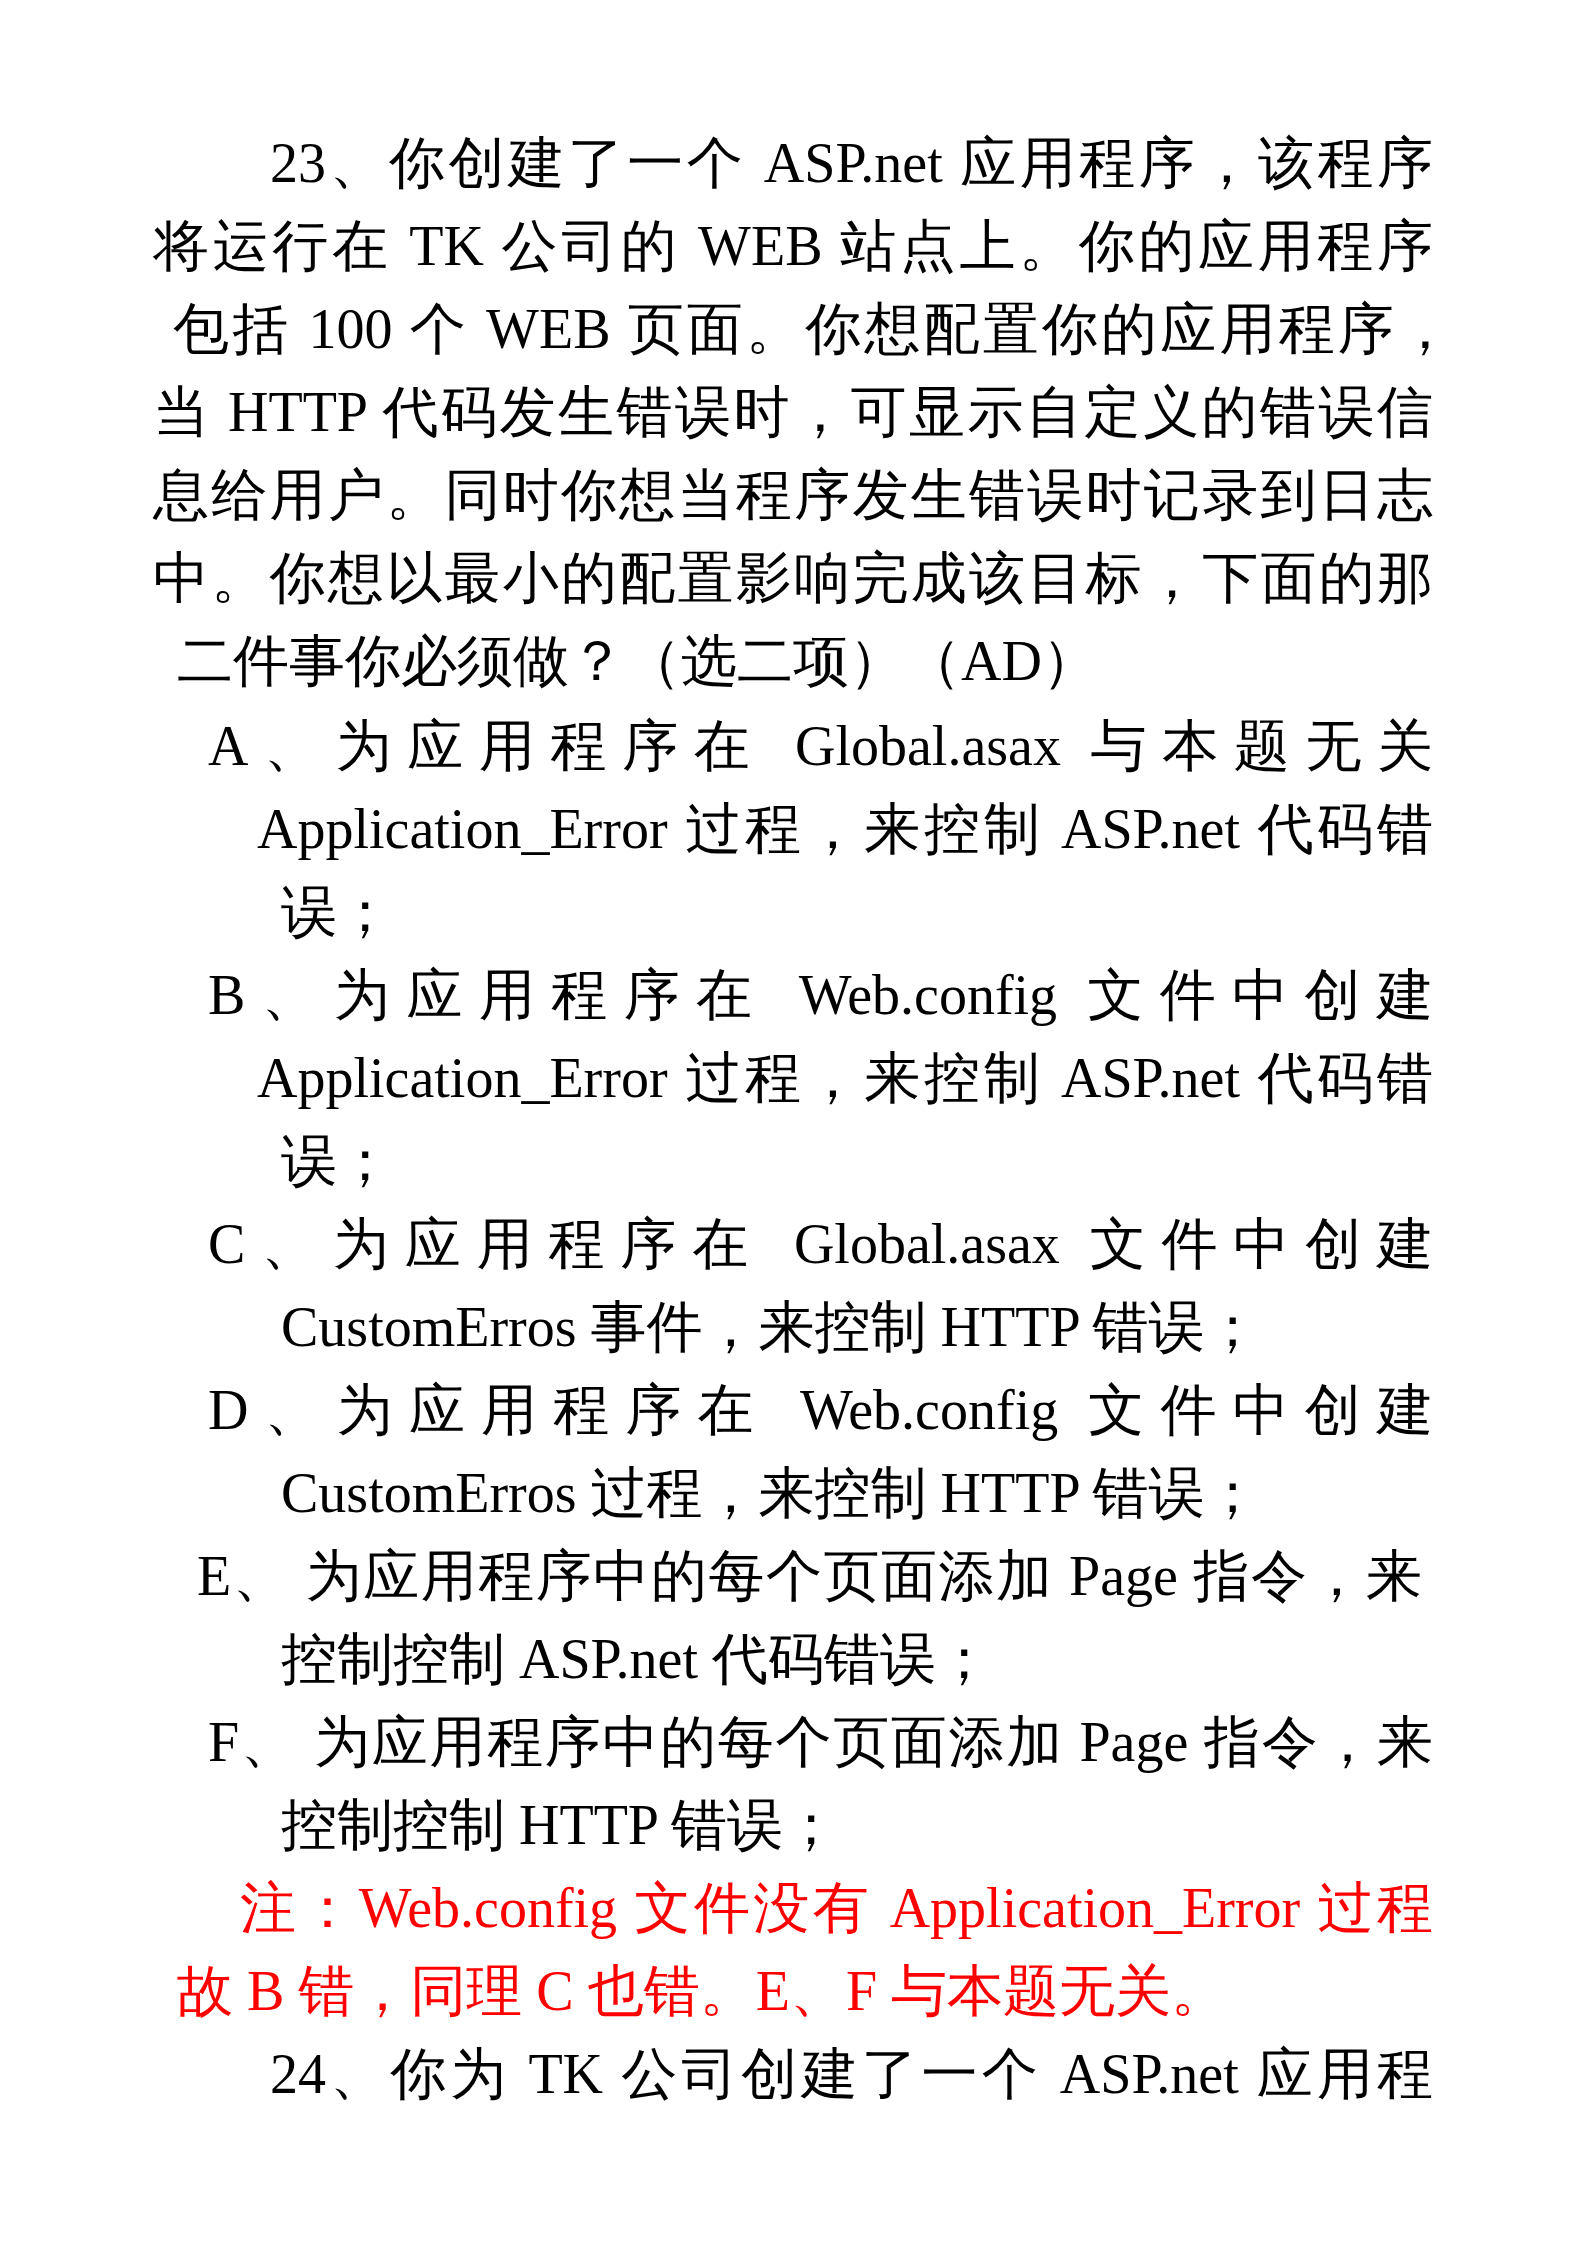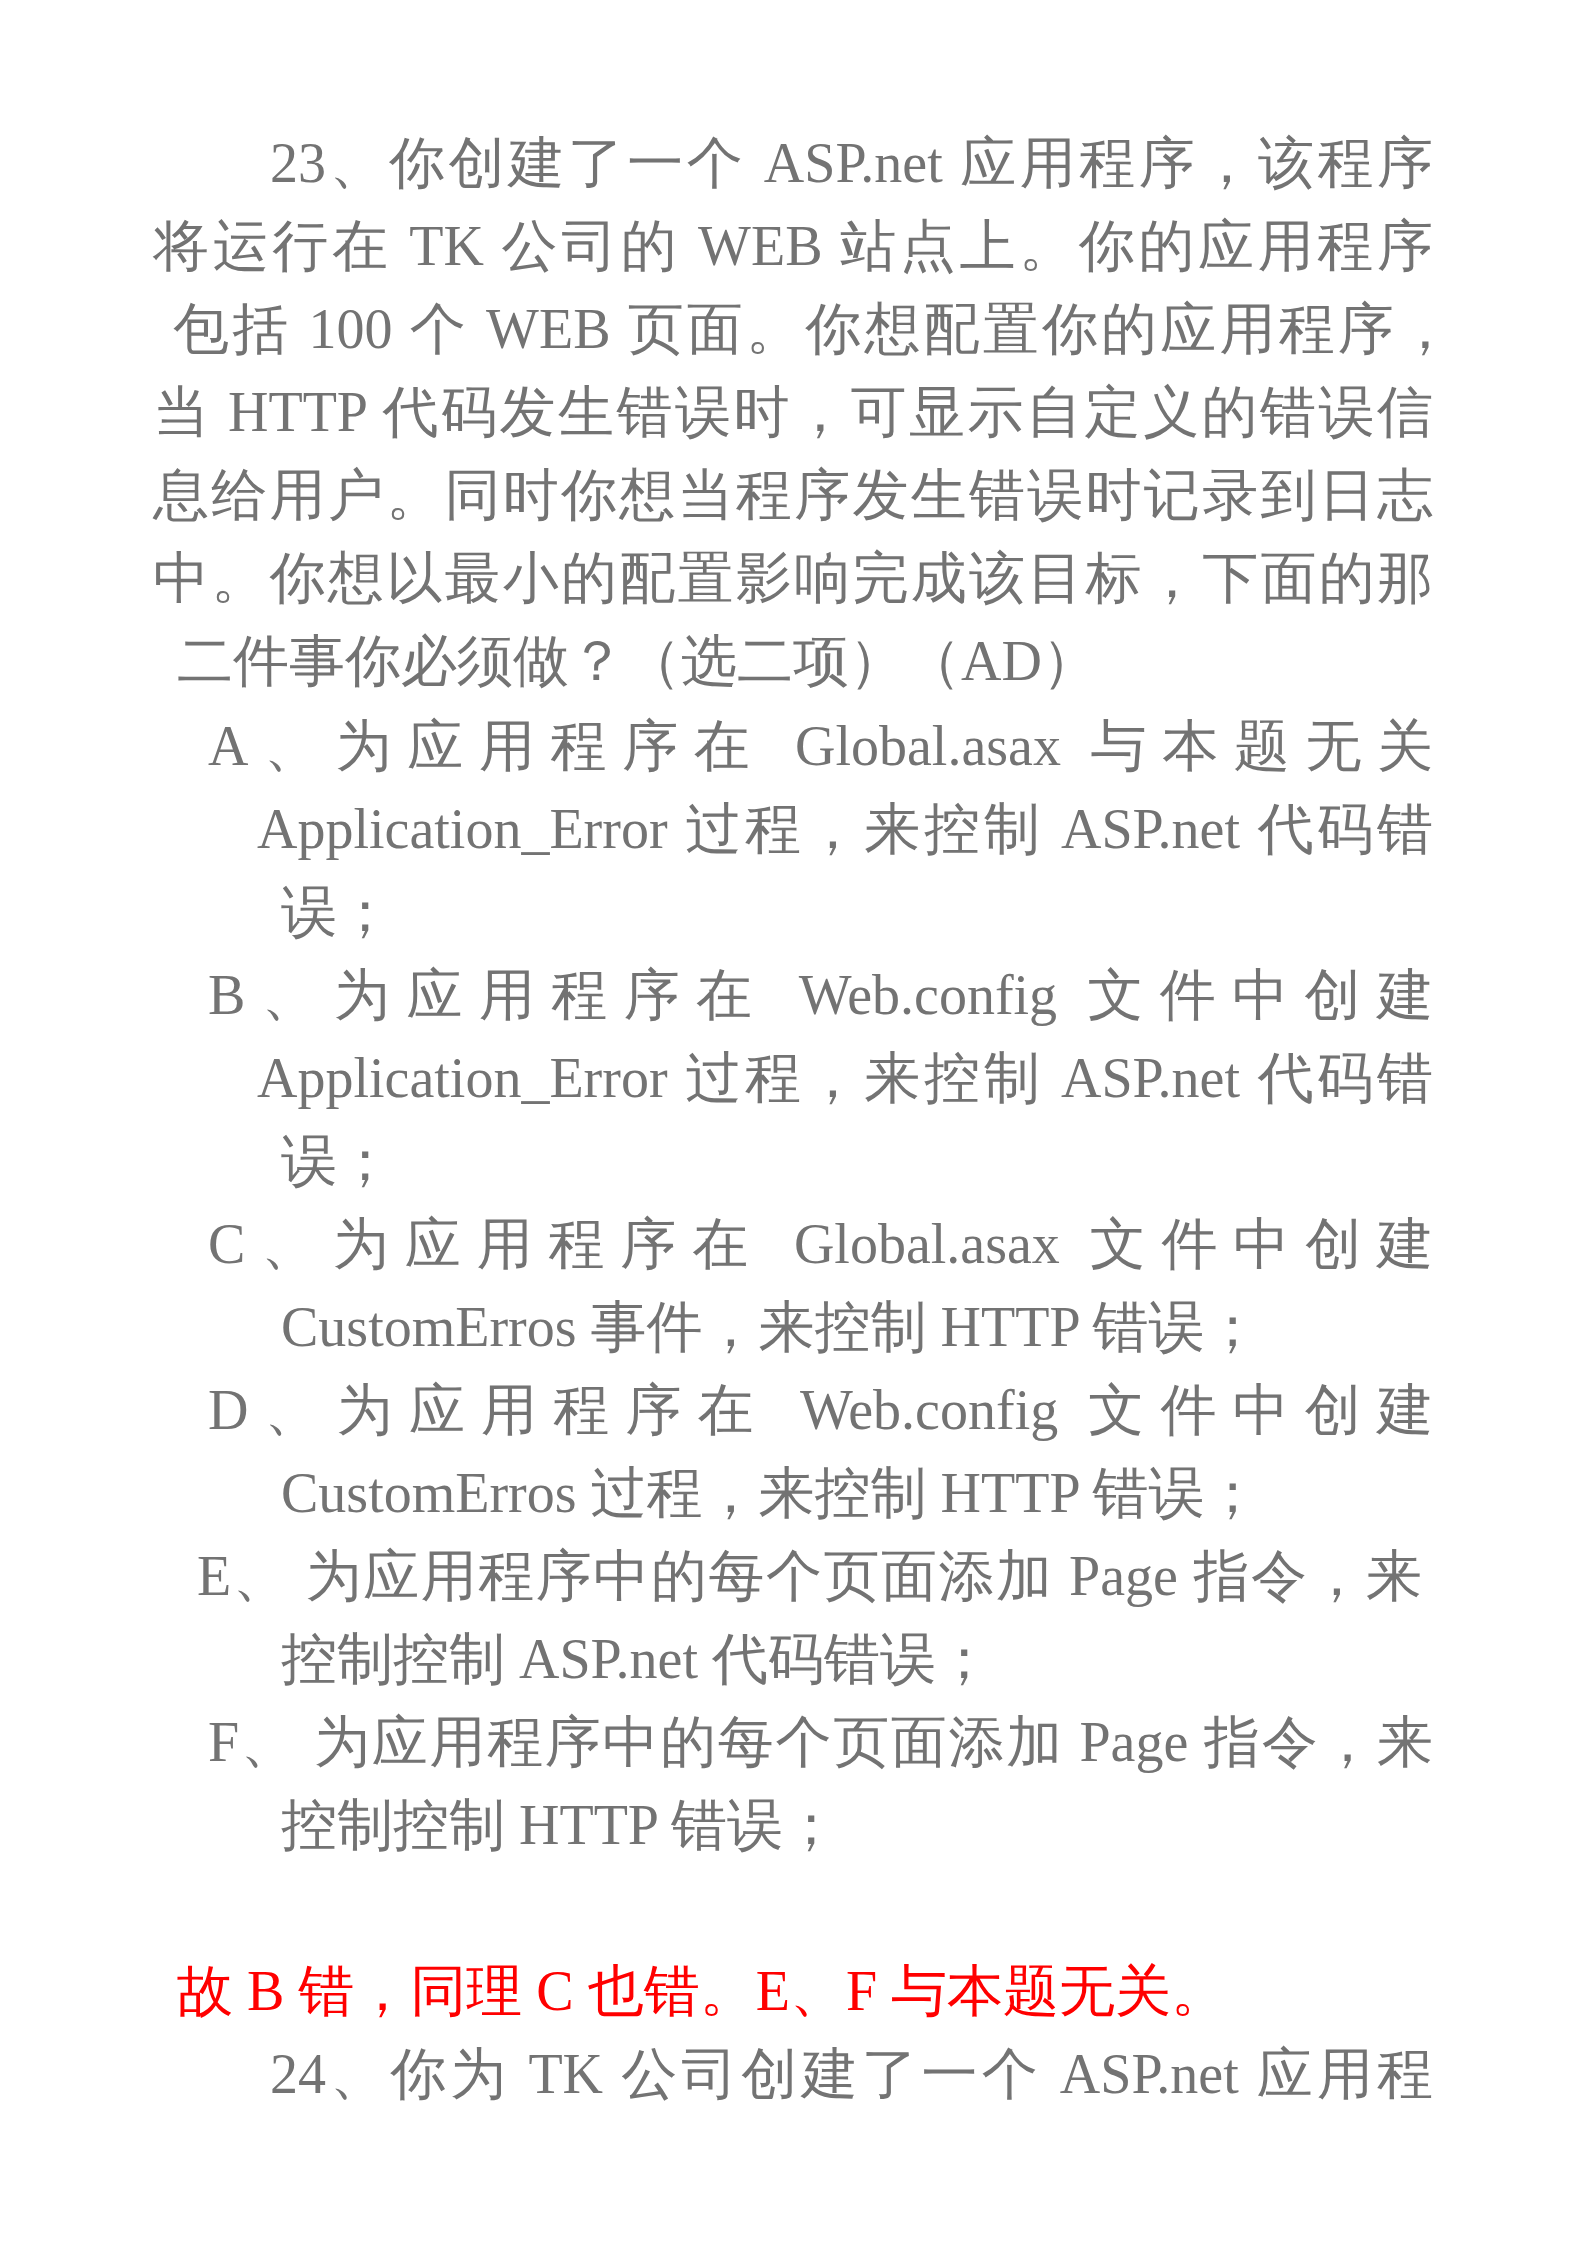--- a/index.html
+++ b/index.html
@@ -4,21 +4,21 @@
 <style>
   html, body { margin: 0; padding: 0; background: #ffffff; }
   body { width: 1587px; height: 2245px; position: relative; overflow: hidden; }
   .page { position: absolute; left: 0; top: 0; width: 1587px; height: 2245px; background: #ffffff; }
   .line {
     position: absolute;
     font-family: "Liberation Serif", "DejaVu Serif", serif;
     font-size: 56px;
     line-height: 83px;
     height: 83px;
-    color: #737373;
+    color: #000000;
     white-space: nowrap;
     text-align: justify;
     text-align-last: justify;
   }
   .line.last { text-align-last: left; margin-left: 24px; }
   .red { color: #ff0000; }
 </style>
 </head>
 <body>
 
@@ -45,17 +45,18 @@
 
   <div class="line" style="left:208px; top:1369px; width:1225px;">D、为应用程序在 Web.config 文件中创建</div>
   <div class="line last" style="left:257px; top:1452px; width:1176px;">CustomErros 过程，来控制 HTTP 错误；</div>
 
   <div class="line" style="left:197px; top:1535px; width:1225px;">E、 为应用程序中的每个页面添加 Page 指令，来</div>
   <div class="line last" style="left:257px; top:1618px; width:1176px;">控制控制 ASP.net 代码错误；</div>
 
   <div class="line last" style="left:257px; top:1784px; width:1176px;">控制控制 HTTP 错误；</div>
   <div class="line" style="left:208px; top:1701px; width:1225px;">F、 为应用程序中的每个页面添加 Page 指令，来</div>
 
+  <div class="line red" style="left:240px; top:1867px; width:1193px;">注：Web.config 文件没有 Application_Error 过程</div>
   <div class="line red last" style="left:153px; top:1950px; width:1280px;">故 B 错，同理 C 也错。E、F 与本题无关。</div>
 
   <div class="line" style="left:270px; top:2033px; width:1163px;">24、你为 TK 公司创建了一个 ASP.net 应用程</div>
 
 </div>
 
 </body></html>

